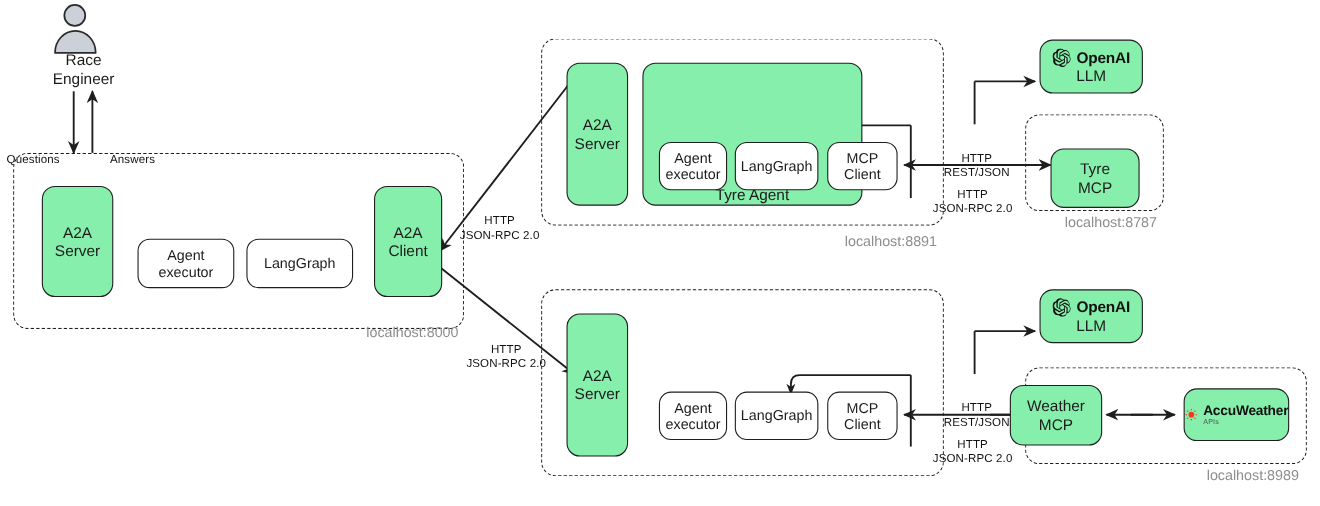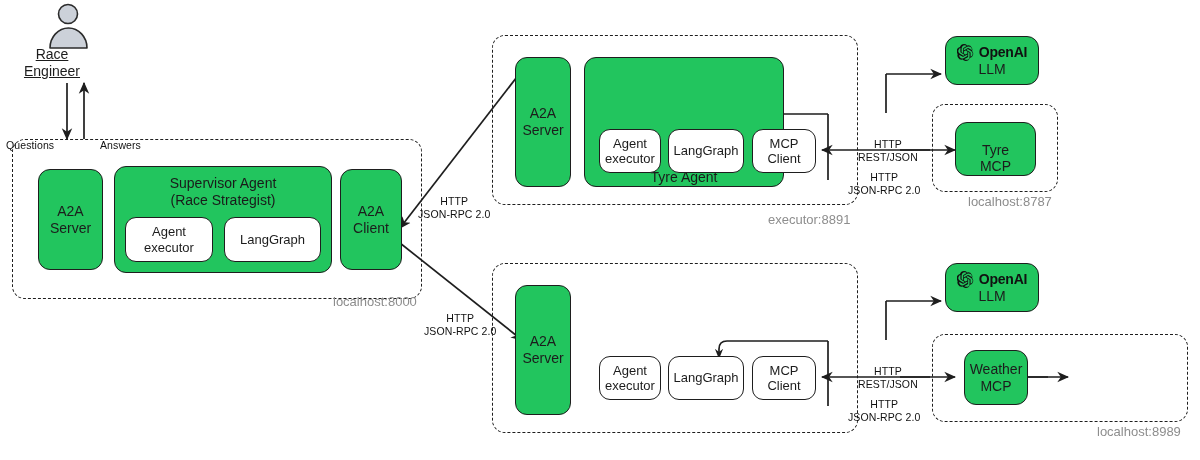--- a/index.html
+++ b/index.html
@@ -3,21 +3,21 @@
 <meta charset="utf-8">
 <style>
   html,body{margin:0;padding:0;background:#ffffff;}
   body{width:1200px;height:460px;position:relative;overflow:hidden;
        font-family:"Liberation Sans","DejaVu Sans",sans-serif;color:#1a1a1a;}
   #canvas{position:absolute;inset:0;width:1200px;height:460px;}
   svg.layer{position:absolute;left:0;top:0;width:1200px;height:460px;pointer-events:none;}
 
   .box{position:absolute;box-sizing:border-box;display:flex;flex-direction:column;
        align-items:center;justify-content:center;text-align:center;line-height:1.18;}
-  .solid{border:1.6px solid #1e1e1e;border-radius:12px;background:#22c55e;}
+  .solid{border:1.6px solid #1e1e1e;border-radius:12px;background:#86efac;}
   .dashed{border:1.7px dashed #1e1e1e;border-radius:13px;background:transparent;}
   .inner{border:1.5px solid #1e1e1e;border-radius:11px;background:#fff;}
 
   .lbl{font-size:14px;color:#1c1c1c;}
   .lbl.sm{font-size:13px;}
   .hostlabel{position:absolute;font-size:13px;color:#8d8d8d;white-space:nowrap;}
   .edgelabel{position:absolute;font-size:10.5px;color:#111;text-align:center;
              line-height:1.22;white-space:nowrap;letter-spacing:.1px;margin-top:38px;}
   .title{font-size:14px;}
   .actorname{position:absolute;text-align:center;font-size:14px;line-height:1.18;color:#1c1c1c;}
@@ -70,45 +70,41 @@
       <line x1="1028" y1="377" x2="1068" y2="377" marker-end="url(#ah)"></line>
     </g>
   </svg>
 
   <svg class="layer">
     <g>
       <circle cx="68" cy="14" r="9.5" fill="#ccd1d9" stroke="#2b2b2b" stroke-width="1.6"></circle>
       <path d="M50,48 a18.5,20 0 0 1 37,0 Z" fill="#ccd1d9" stroke="#2b2b2b" stroke-width="1.6" stroke-linejoin="round"></path>
     </g>
   </svg>
-  <div class="actorname" style="left:4px;top:46px;width:96px;text-decoration:underline;">
+  <div class="actorname" style="left:28px;top:46px;width:96px;">
     <div>Race</div>
     <div>Engineer</div>
   </div>
   <div class="edgelabel" style="left:6px;top:101px;">
     <span>Questions</span>
   </div>
   <div class="edgelabel" style="left:100px;top:101px;">
     <span>Answers</span>
   </div>
 
   <div class="box dashed" style="left:12px;top:139px;width:410px;height:160px;"></div>
   <div class="hostlabel" style="left:333px;top:294px;">localhost:8000</div>
 
   <div class="box solid" style="left:38px;top:169px;width:65px;height:101px;">
     <div class="lbl stack">
       <span>A2A</span>
       <span>Server</span>
     </div>
   </div>
 
-  <div class="box solid" style="left:114px;top:166px;width:218px;height:107px;justify-content:flex-start;padding-top:8px;">
-    <div class="title">Supervisor Agent</div>
-    <div class="title">(Race Strategist)</div>
-  </div>
   <div class="box inner" style="left:125px;top:217px;width:88px;height:45px;">
     <div class="lbl sm stack">
       <span>Agent</span>
       <span>executor</span>
     </div>
   </div>
   <div class="box inner" style="left:224px;top:217px;width:97px;height:45px;">
     <div class="lbl sm">LangGraph</div>
   </div>
 
@@ -122,21 +118,21 @@
   <div class="edgelabel" style="left:418px;top:157px;">
     <div>HTTP</div>
     <div>JSON-RPC 2.0</div>
   </div>
   <div class="edgelabel" style="left:424px;top:274px;">
     <div>HTTP</div>
     <div>JSON-RPC 2.0</div>
   </div>
 
   <div class="box dashed" style="left:492px;top:35px;width:366px;height:170px;"></div>
-  <div class="hostlabel" style="left:768px;top:212px;">executor:8891</div>
+  <div class="hostlabel" style="left:768px;top:212px;">localhost:8891</div>
 
   <div class="box solid" style="left:515px;top:57px;width:56px;height:130px;">
     <div class="lbl stack">
       <span>A2A</span>
       <span>Server</span>
     </div>
   </div>
 
   <div class="box solid" style="left:584px;top:57px;width:200px;height:130px;justify-content:flex-end;padding-top:17px;">
     <div class="title">Tyre Agent</div>
@@ -171,21 +167,21 @@
       <svg width="17" height="17" viewBox="0 0 24 24">
         <path fill="#111" d="M21.3 9.9a5.9 5.9 0 0 0-.5-4.9 6 6 0 0 0-6.4-2.9A5.9 5.9 0 0 0 9.9.1 6 6 0 0 0 4.2 4.2a5.9 5.9 0 0 0-4 2.9 6 6 0 0 0 .7 7 5.9 5.9 0 0 0 .5 4.9 6 6 0 0 0 6.5 2.9 5.9 5.9 0 0 0 4.4 2 6 6 0 0 0 5.7-4.2 5.9 5.9 0 0 0 4-2.9 6 6 0 0 0-.7-7zM13.3 22.4a4.4 4.4 0 0 1-2.8-1l.1-.1 4.7-2.7a.8.8 0 0 0 .4-.7v-6.6l2 1.1v5.5a4.5 4.5 0 0 1-4.4 4.5zM3.8 18.3a4.4 4.4 0 0 1-.5-3l.1.1 4.7 2.7a.8.8 0 0 0 .8 0l5.7-3.3v2.3l-4.8 2.8a4.5 4.5 0 0 1-6-1.6zM2.5 7.8a4.4 4.4 0 0 1 2.3-2v5.6a.8.8 0 0 0 .4.7l5.7 3.3-2 1.1-4.7-2.7a4.5 4.5 0 0 1-1.7-6zm16.4 3.8L13.2 8.3l2-1.1 4.7 2.7a4.5 4.5 0 0 1-.7 8.1v-5.6a.8.8 0 0 0-.3-.8zm2-3-.1-.1-4.7-2.7a.8.8 0 0 0-.8 0L9.6 9.1V6.8l4.8-2.8a4.5 4.5 0 0 1 6.5 4.7zM8.5 12.8l-2-1.1V6.2a4.5 4.5 0 0 1 7.3-3.5l-.1.1-4.7 2.7a.8.8 0 0 0-.4.7zm1.1-2.3 2.5-1.5 2.6 1.5v3l-2.6 1.4-2.5-1.5z"></path>
       </svg>
       <span class="brandtext">OpenAI</span>
     </div>
     <div class="lbl">LLM</div>
   </div>
 
   <div class="box dashed" style="left:932px;top:104px;width:126px;height:88px;"></div>
   <div class="hostlabel" style="left:968px;top:194px;">localhost:8787</div>
-  <div class="box solid" style="left:955px;top:122px;width:81px;height:54px;justify-content:flex-end;">
+  <div class="box solid" style="left:955px;top:135px;width:81px;height:54px;">
     <div class="lbl stack">
       <span>Tyre</span>
       <span>MCP</span>
     </div>
   </div>
 
   <div class="box dashed" style="left:492px;top:263px;width:366px;height:170px;"></div>
   <div class="hostlabel" style="left:768px;top:440px;margin-top:23px;">localhost:8892</div>
 
   <div class="box solid" style="left:515px;top:285px;width:56px;height:130px;">
@@ -225,20 +221,34 @@
       <svg width="17" height="17" viewBox="0 0 24 24">
         <path fill="#111" d="M21.3 9.9a5.9 5.9 0 0 0-.5-4.9 6 6 0 0 0-6.4-2.9A5.9 5.9 0 0 0 9.9.1 6 6 0 0 0 4.2 4.2a5.9 5.9 0 0 0-4 2.9 6 6 0 0 0 .7 7 5.9 5.9 0 0 0 .5 4.9 6 6 0 0 0 6.5 2.9 5.9 5.9 0 0 0 4.4 2 6 6 0 0 0 5.7-4.2 5.9 5.9 0 0 0 4-2.9 6 6 0 0 0-.7-7zM13.3 22.4a4.4 4.4 0 0 1-2.8-1l.1-.1 4.7-2.7a.8.8 0 0 0 .4-.7v-6.6l2 1.1v5.5a4.5 4.5 0 0 1-4.4 4.5zM3.8 18.3a4.4 4.4 0 0 1-.5-3l.1.1 4.7 2.7a.8.8 0 0 0 .8 0l5.7-3.3v2.3l-4.8 2.8a4.5 4.5 0 0 1-6-1.6zM2.5 7.8a4.4 4.4 0 0 1 2.3-2v5.6a.8.8 0 0 0 .4.7l5.7 3.3-2 1.1-4.7-2.7a4.5 4.5 0 0 1-1.7-6zm16.4 3.8L13.2 8.3l2-1.1 4.7 2.7a4.5 4.5 0 0 1-.7 8.1v-5.6a.8.8 0 0 0-.3-.8zm2-3-.1-.1-4.7-2.7a.8.8 0 0 0-.8 0L9.6 9.1V6.8l4.8-2.8a4.5 4.5 0 0 1 6.5 4.7zM8.5 12.8l-2-1.1V6.2a4.5 4.5 0 0 1 7.3-3.5l-.1.1-4.7 2.7a.8.8 0 0 0-.4.7zm1.1-2.3 2.5-1.5 2.6 1.5v3l-2.6 1.4-2.5-1.5z"></path>
       </svg>
       <span class="brandtext">OpenAI</span>
     </div>
     <div class="lbl">LLM</div>
   </div>
 
   <div class="box dashed" style="left:932px;top:334px;width:256px;height:88px;"></div>
   <div class="hostlabel" style="left:1097px;top:424px;">localhost:8989</div>
-  <div class="box solid" style="left:964px;top:350px;width:64px;height:55px;">
+  <div class="box solid" style="left:918px;top:350px;width:84px;height:55px;">
     <div class="lbl stack">
       <span>Weather</span>
       <span>MCP</span>
     </div>
   </div>
+  <div class="box solid" style="left:1076px;top:353px;width:96px;height:48px;">
+    <div class="brandrow">
+      <svg width="12" height="12" viewBox="0 0 24 24">
+        <g fill="#f4391e">
+          <circle cx="12" cy="12" r="5.2"></circle>
+          <path d="M12 0.6l1.5 3.4h-3zM12 23.4l-1.5-3.4h3zM0.6 12l3.4-1.5v3zM23.4 12l-3.4 1.5v-3zM4 4l3.4 1.2-2.2 2.2zM20 20l-3.4-1.2 2.2-2.2zM20 4l-1.2 3.4-2.2-2.2zM4 20l1.2-3.4 2.2 2.2z"></path>
+        </g>
+      </svg>
+      <div class="accucol">
+        <span class="accutext">AccuWeather</span>
+        <span class="accusub">APIs</span>
+      </div>
+    </div>
+  </div>
 
 </div>
 
 </body></html>

